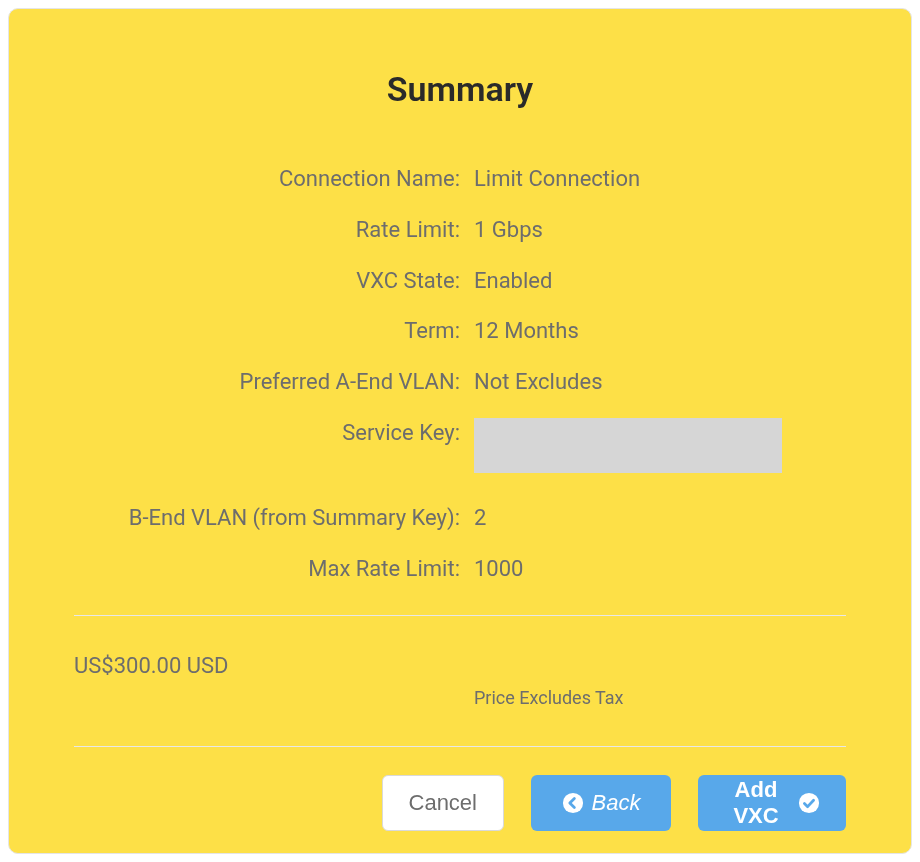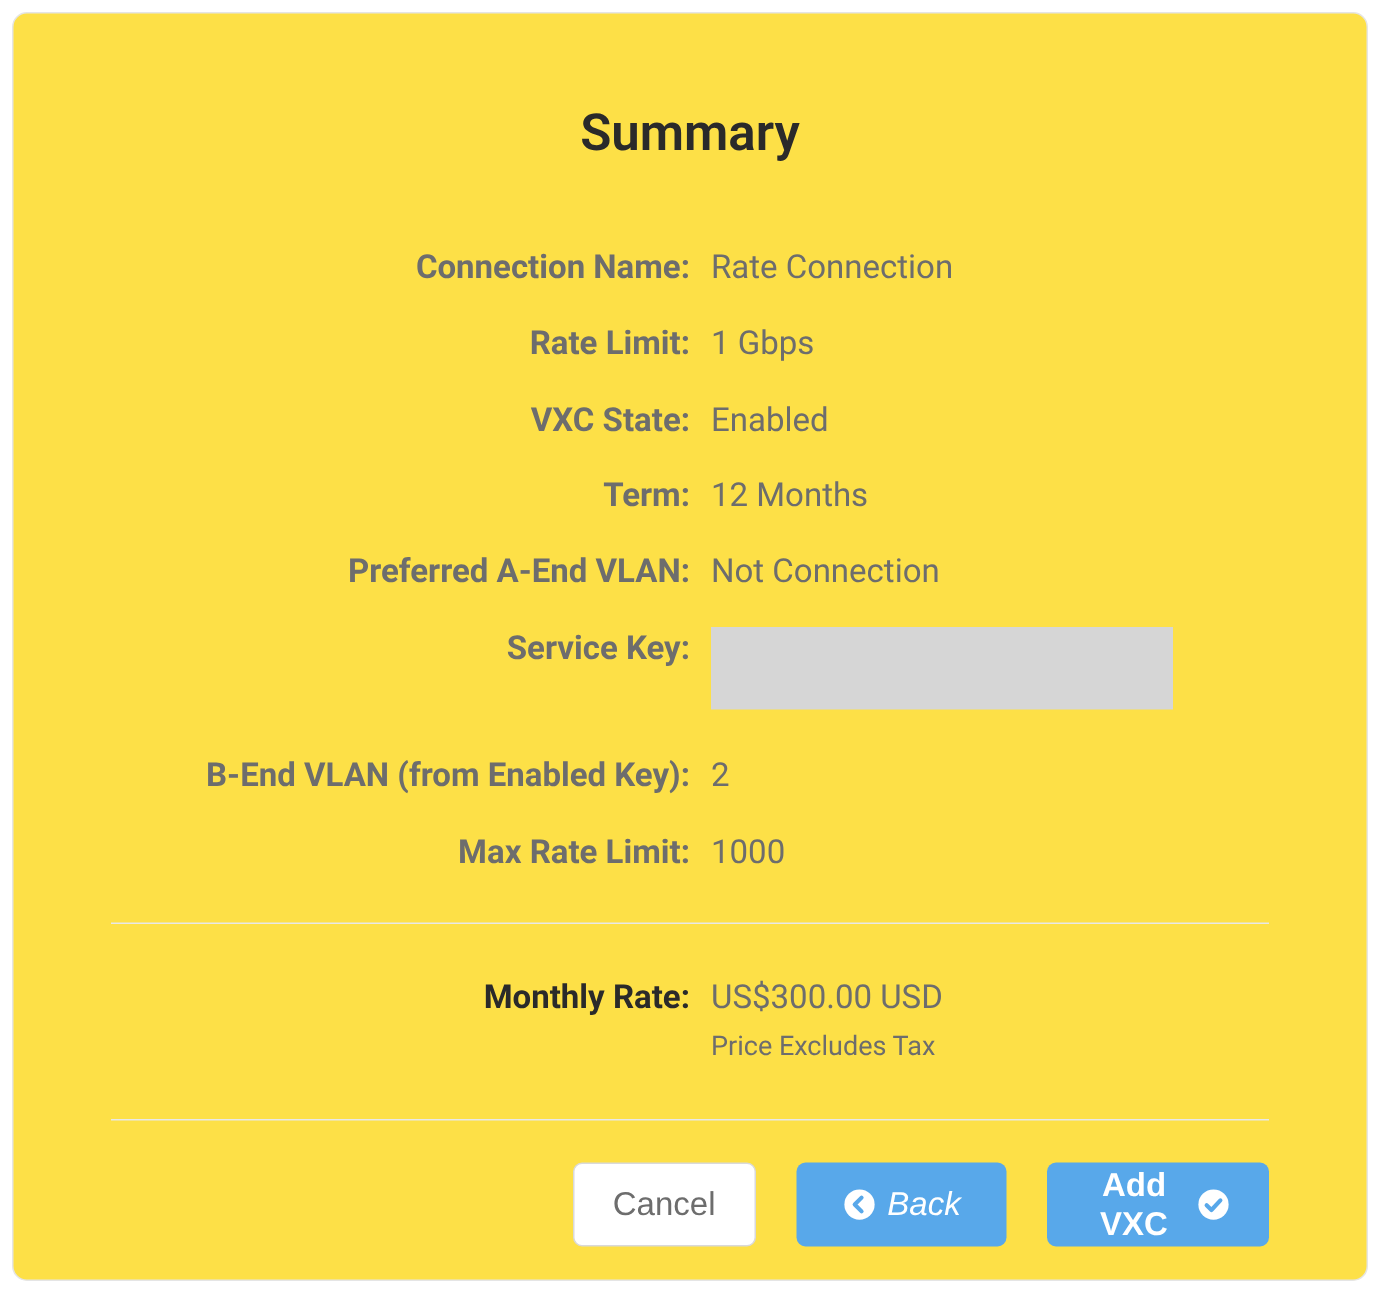--- a/index.html
+++ b/index.html
@@ -40,21 +40,21 @@
     }
     .row.key-row {
       align-items: flex-start;
       margin-bottom: 30px;
     }
     .label {
       width: 400px;
       text-align: right;
       padding-right: 14px;
       font-size: 22px;
-      font-weight: 700;
+      font-weight: 400;
       color: #6d6d6d;
       line-height: 1.4;
     }
     .value {
       font-size: 22px;
       color: #6d6d6d;
       font-weight: 400;
       line-height: 1.4;
     }
     .service-key-box {
@@ -146,64 +146,63 @@
 </head>
 <body>
 
 <div class="card">
   <h1 class="title">Summary</h1>
 
   <div class="rows">
 
     <div class="row">
       <div class="label">Connection Name:</div>
-      <div class="value">Rate Connection</div>
+      <div class="value">Limit Connection</div>
     </div>
 
     <div class="row">
       <div class="label">Rate Limit:</div>
       <div class="value">1 Gbps</div>
     </div>
 
     <div class="row">
       <div class="label">VXC State:</div>
       <div class="value">Enabled</div>
     </div>
 
     <div class="row">
       <div class="label">Term:</div>
       <div class="value">12 Months</div>
     </div>
 
     <div class="row">
       <div class="label">Preferred A-End VLAN:</div>
-      <div class="value">Not Connection</div>
+      <div class="value">Not Excludes</div>
     </div>
 
     <div class="row key-row">
       <div class="label">Service Key:</div>
       <div class="service-key-box"></div>
     </div>
 
     <div class="row">
-      <div class="label">B-End VLAN (from Enabled Key):</div>
+      <div class="label">B-End VLAN (from Summary Key):</div>
       <div class="value">2</div>
     </div>
 
     <div class="row">
       <div class="label">Max Rate Limit:</div>
       <div class="value">1000</div>
     </div>
 
   </div>
 
   <hr class="divider">
 
   <div class="price-row">
-    <div class="price-label">Monthly Rate:</div>
     <div class="price-value">US$300.00 USD</div>
   </div>
   <div class="price-note">Price Excludes Tax</div>
 
   <hr class="divider">
 
   <div class="buttons">
     <button class="btn btn-cancel">
       <span>Cancel</span>
     </button>

